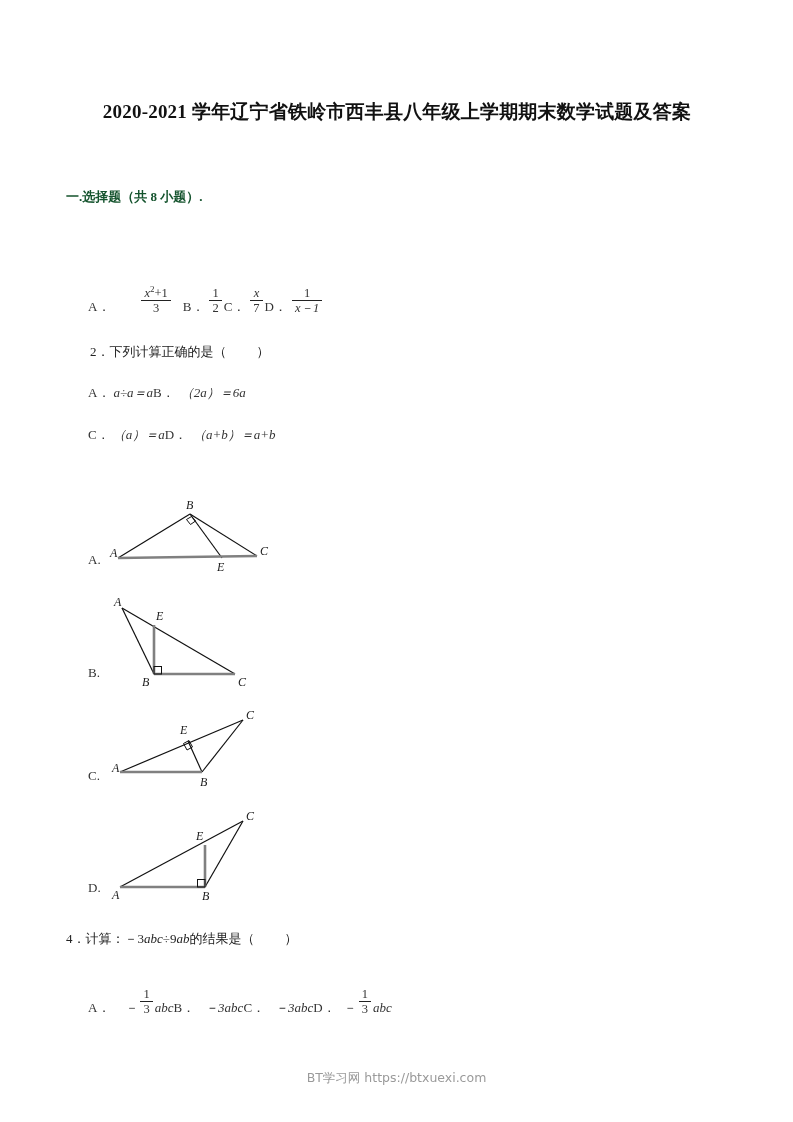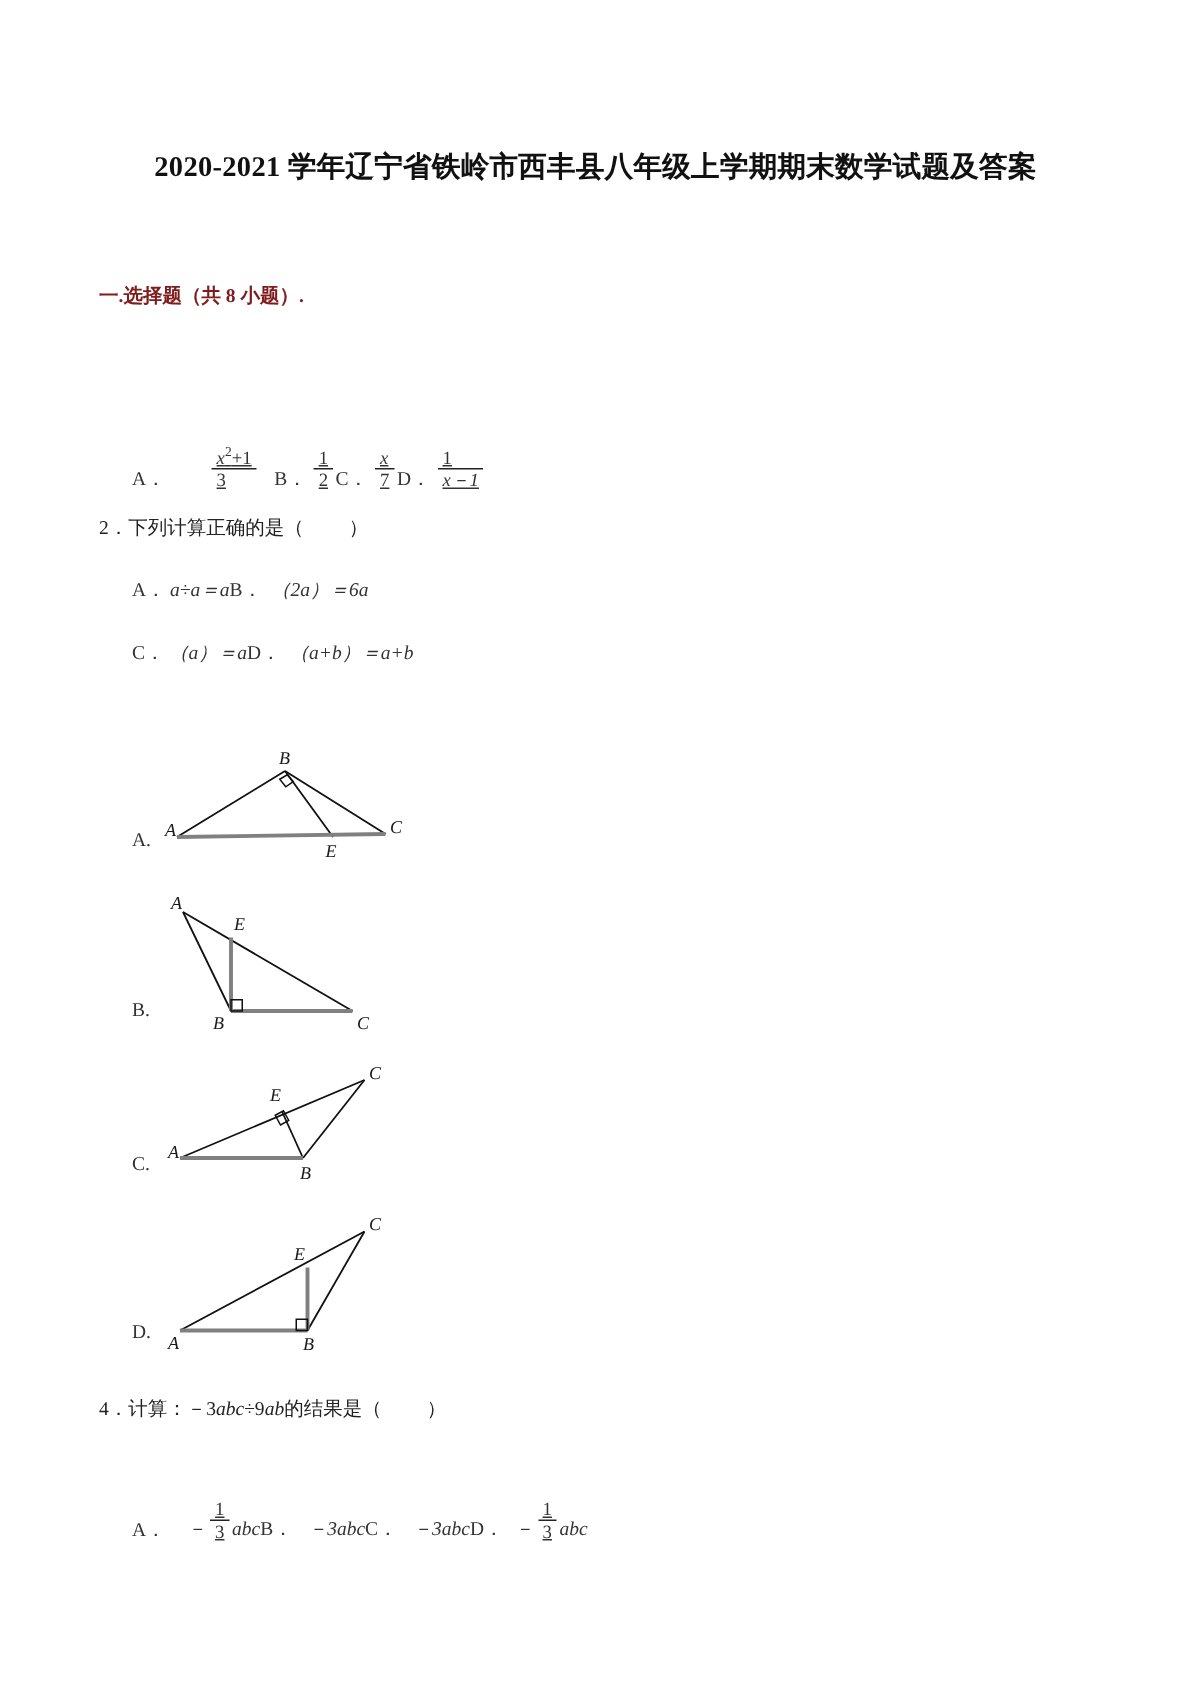--- a/index.html
+++ b/index.html
@@ -32,21 +32,21 @@
     font-weight: 600;
     letter-spacing: 0.2px;
     color: #111;
   }
   .section-heading {
     position: absolute;
     left: 66px;
     top: 188px;
     font-size: 13px;
     font-weight: 600;
-    color: #7f1d1d;
+    color: #14532d;
   }
   .q-stem {
     position: absolute;
     left: 66px;
     font-size: 13px;
     color: #222;
     white-space: nowrap;
   }
   .q-opts {
     position: absolute;
@@ -57,25 +57,24 @@
   }
   .it { font-style: italic; }
   .opt-label { margin-right: 3px; font-style: normal; }
   .gap { display: inline-block; width: 26px; }
   .paren-gap { display: inline-block; width: 30px; }
 
   
   .frac {
     display: inline-block;
     vertical-align: -0.42em;
-    text-align: left;
-    margin: 16px 2px;
+    text-align: center;
+    margin: 4px 2px;
     position: relative;
     top: -0.32em;
-    text-decoration: underline;
   }
   .frac .num {
     display: block;
     font-size: 12.5px;
     line-height: 13px;
     padding: 0 3px;
     border-bottom: 1.1px solid #222;
   }
   .frac .den {
     display: block;
@@ -119,21 +118,21 @@
 
   <div class="doc-title">2020-2021 学年辽宁省铁岭市西丰县八年级上学期期末数学试题及答案</div>
 
   <div class="section-heading">一.选择题（共 8 小题）.</div>
 
 
   <div class="q-opts" style="top:283px;">
     <span class="opt-label">A．</span><span class="gap"></span><span class="frac"><span class="num"><span class="it">x</span><sup class="exp">2</sup><span>+1</span></span><span class="den">3</span></span><span style="display:inline-block;width:10px;"></span><span class="opt-label">B．</span><span class="frac"><span class="num">1</span><span class="den">2</span></span><span class="opt-label">C．</span><span class="frac"><span class="num it">x</span><span class="den">7</span></span><span class="opt-label">D．</span><span class="frac"><span class="num">1</span><span class="den it">x－1</span></span>
   </div>
 
-  <div class="q-stem" style="top:343px;">
+  <div class="q-stem" style="top:343px;margin-left:24px;">
     <span>2．下列计算正确的是（</span><span class="paren-gap"></span><span>）</span>
   </div>
 
   <div class="q-opts" style="top:384px;">
     <span class="opt-label">A．</span><span class="it">a÷a＝a</span><span>B．</span><span class="it" style="margin-left:6px;">（2a）＝6a</span>
   </div>
 
   <div class="q-opts" style="top:426px;">
     <span class="opt-label">C．</span><span class="it" style="margin-left:0;">（a）＝a</span><span>D．</span><span class="it" style="margin-left:6px;">（a+b）＝a+b</span>
   </div>
@@ -200,14 +199,15 @@
   </div>
 
   <div class="q-stem" style="top:930px;">
     <span>4．计算：－3</span><span class="it">abc</span><span>÷9</span><span class="it">ab</span><span>的结果是（</span><span class="paren-gap"></span><span>）</span>
   </div>
 
   <div class="q-opts" style="top:988px;">
     <span class="opt-label">A．</span><span class="gap" style="width:12px;"></span><span>－</span><span class="frac"><span class="num">1</span><span class="den">3</span></span><span class="it">abc</span><span>B．</span><span style="display:inline-block;width:10px;"></span><span class="it">－3abc</span><span>C．</span><span style="display:inline-block;width:10px;"></span><span class="it">－3abc</span><span>D．</span><span style="display:inline-block;width:8px;"></span><span>－</span><span class="frac"><span class="num">1</span><span class="den">3</span></span><span class="it">abc</span>
   </div>
 
+  <div class="footer">BT学习网 https://btxuexi.com</div>
 
 </div>
 
 </body></html>

